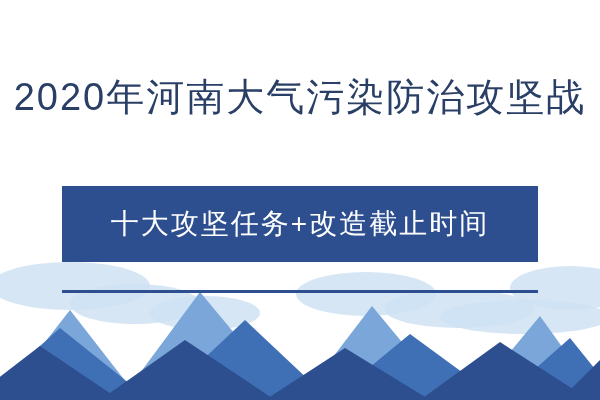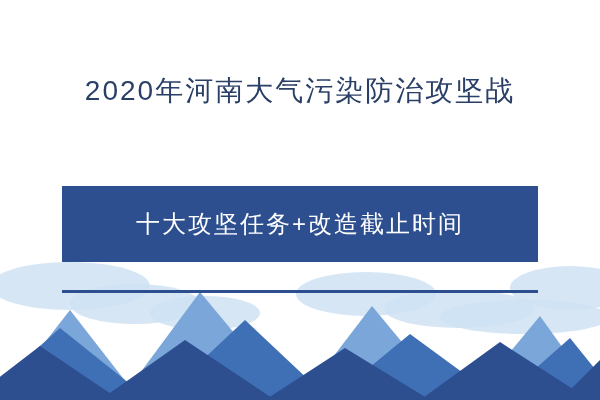--- a/index.html
+++ b/index.html
@@ -47,21 +47,21 @@
     height: 150px;
   }
 
   
   .title {
     position: absolute;
     top: 72px;
     left: 0;
     width: 600px;
     text-align: center;
-    font-size: 28px;
+    font-size: 38px;
     letter-spacing: 2px;
     color: #2a3f66;
     font-weight: normal;
     white-space: nowrap;
   }
 
   
   .ribbon {
     position: absolute;
     top: 186px;
@@ -70,21 +70,21 @@
     height: 76px;
     background: #2d4f8f;
     border: 2px solid #2d4f8f;
     box-sizing: border-box;
     display: flex;
     align-items: center;
     justify-content: center;
   }
   .ribbon-text {
     color: #ffffff;
-    font-size: 24px;
+    font-size: 28px;
     letter-spacing: 2px;
     white-space: nowrap;
   }
   .ribbon-underline {
     position: absolute;
     top: 290px;
     left: 62px;
     width: 476px;
     height: 3px;
     background: #2d4f8f;

